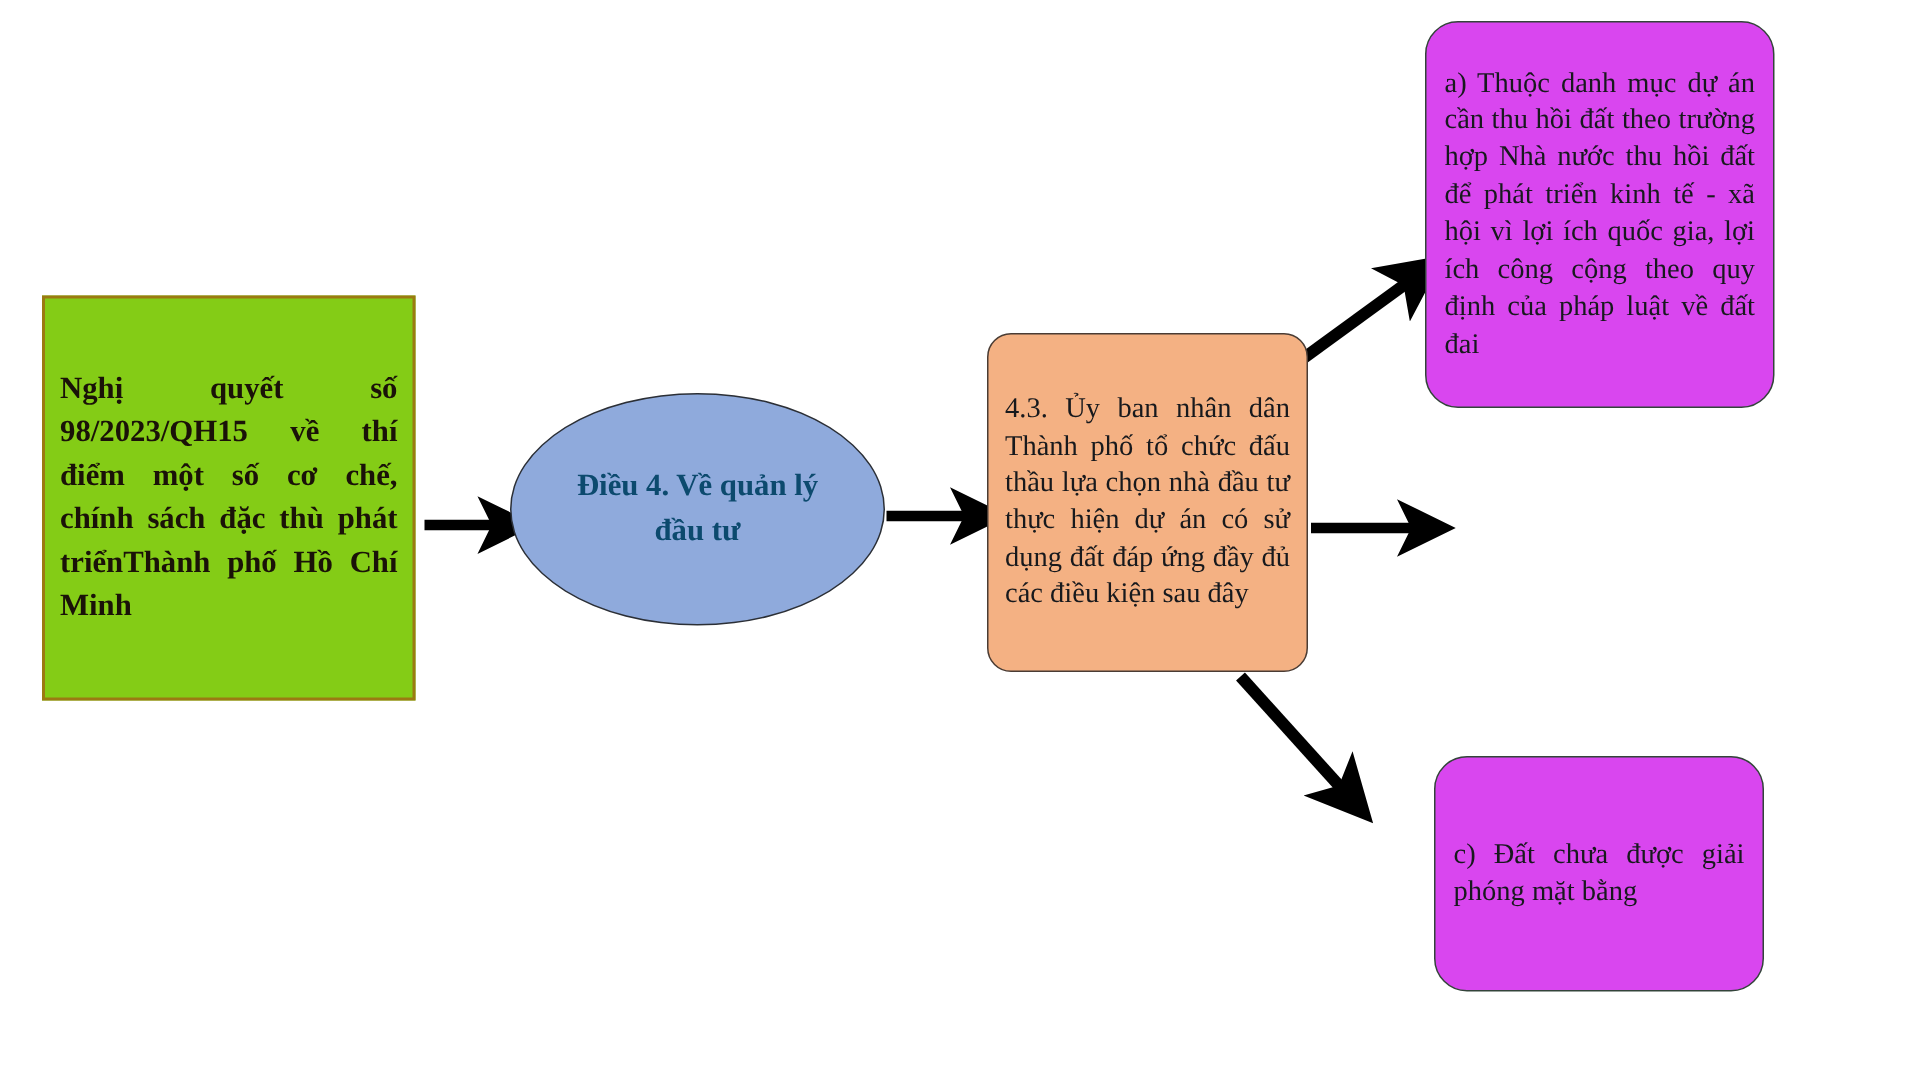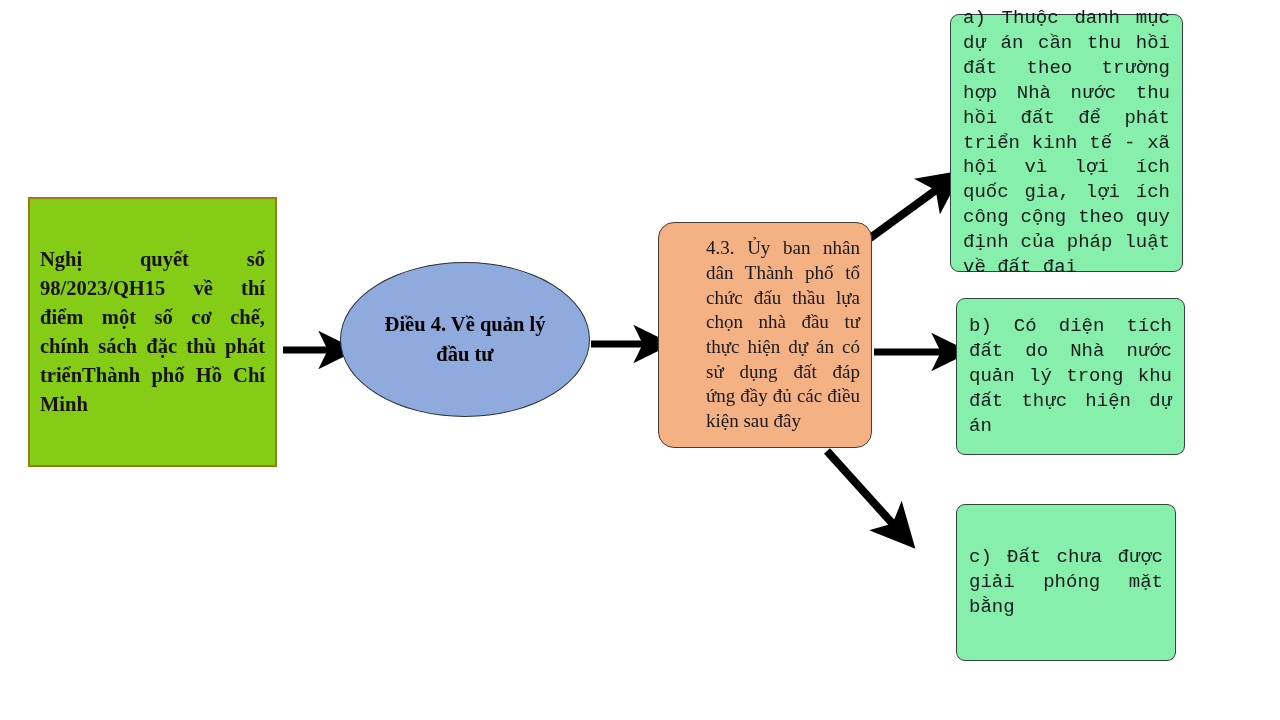--- a/index.html
+++ b/index.html
@@ -71,47 +71,45 @@
     border: 1.6px solid #2b2f36;
     border-radius: 50% / 50%;
   }
   #node-article .txt {
     text-align: center;
     text-align-last: center;
     font-weight: bold;
     font-size: 20.5px;
     line-height: 1.45;
     padding: 0 26px;
-    color: #000000;
+    color: #0c4a6e;
   }
 
   
   #node-clause {
     left: 658px;
     top: 222px;
     width: 214px;
     height: 226px;
     background: #F4B183;
     border: 1.8px solid #4a3c34;
     border-radius: 16px;
-    padding-left: 36px;
   }
   #node-clause .txt {
     padding: 0 11px;
     font-size: 19px;
     line-height: 1.30;
     color: #17191d;
   }
 
   
   .green-box {
-    background: #86efac;
+    background: #d946ef;
     border: 1.8px solid #33443a;
-    border-radius: 9px;
-    font-family: Liberation Mono, monospace;
+    border-radius: 22px;
   }
   .green-box .txt {
     padding: 0 12px;
     font-size: 19px;
     line-height: 1.31;
     color: #17191d;
   }
   #node-cond-a {
     left: 950px;
     top: 14px;
@@ -163,21 +161,18 @@
   </div>
 
   <div class="node" id="node-clause">
     <div class="txt">4.3. Ủy ban nhân dân Thành phố tổ chức đấu thầu lựa chọn nhà đầu tư thực hiện dự án có sử dụng đất đáp ứng đầy đủ các điều kiện sau đây</div>
   </div>
 
   <div class="node green-box" id="node-cond-a">
     <div class="txt">a) Thuộc danh mục dự án cần thu hồi đất theo trường hợp Nhà nước thu hồi đất để phát triển kinh tế - xã hội vì lợi ích quốc gia, lợi ích công cộng theo quy định của pháp luật về đất đai</div>
   </div>
 
-  <div class="node green-box" id="node-cond-b">
-    <div class="txt">b) Có diện tích đất do Nhà nước quản lý trong khu đất thực hiện dự án</div>
-  </div>
 
   <div class="node green-box" id="node-cond-c">
     <div class="txt">c) Đất chưa được giải phóng mặt bằng</div>
   </div>
 
 </div>
 
 </body></html>

